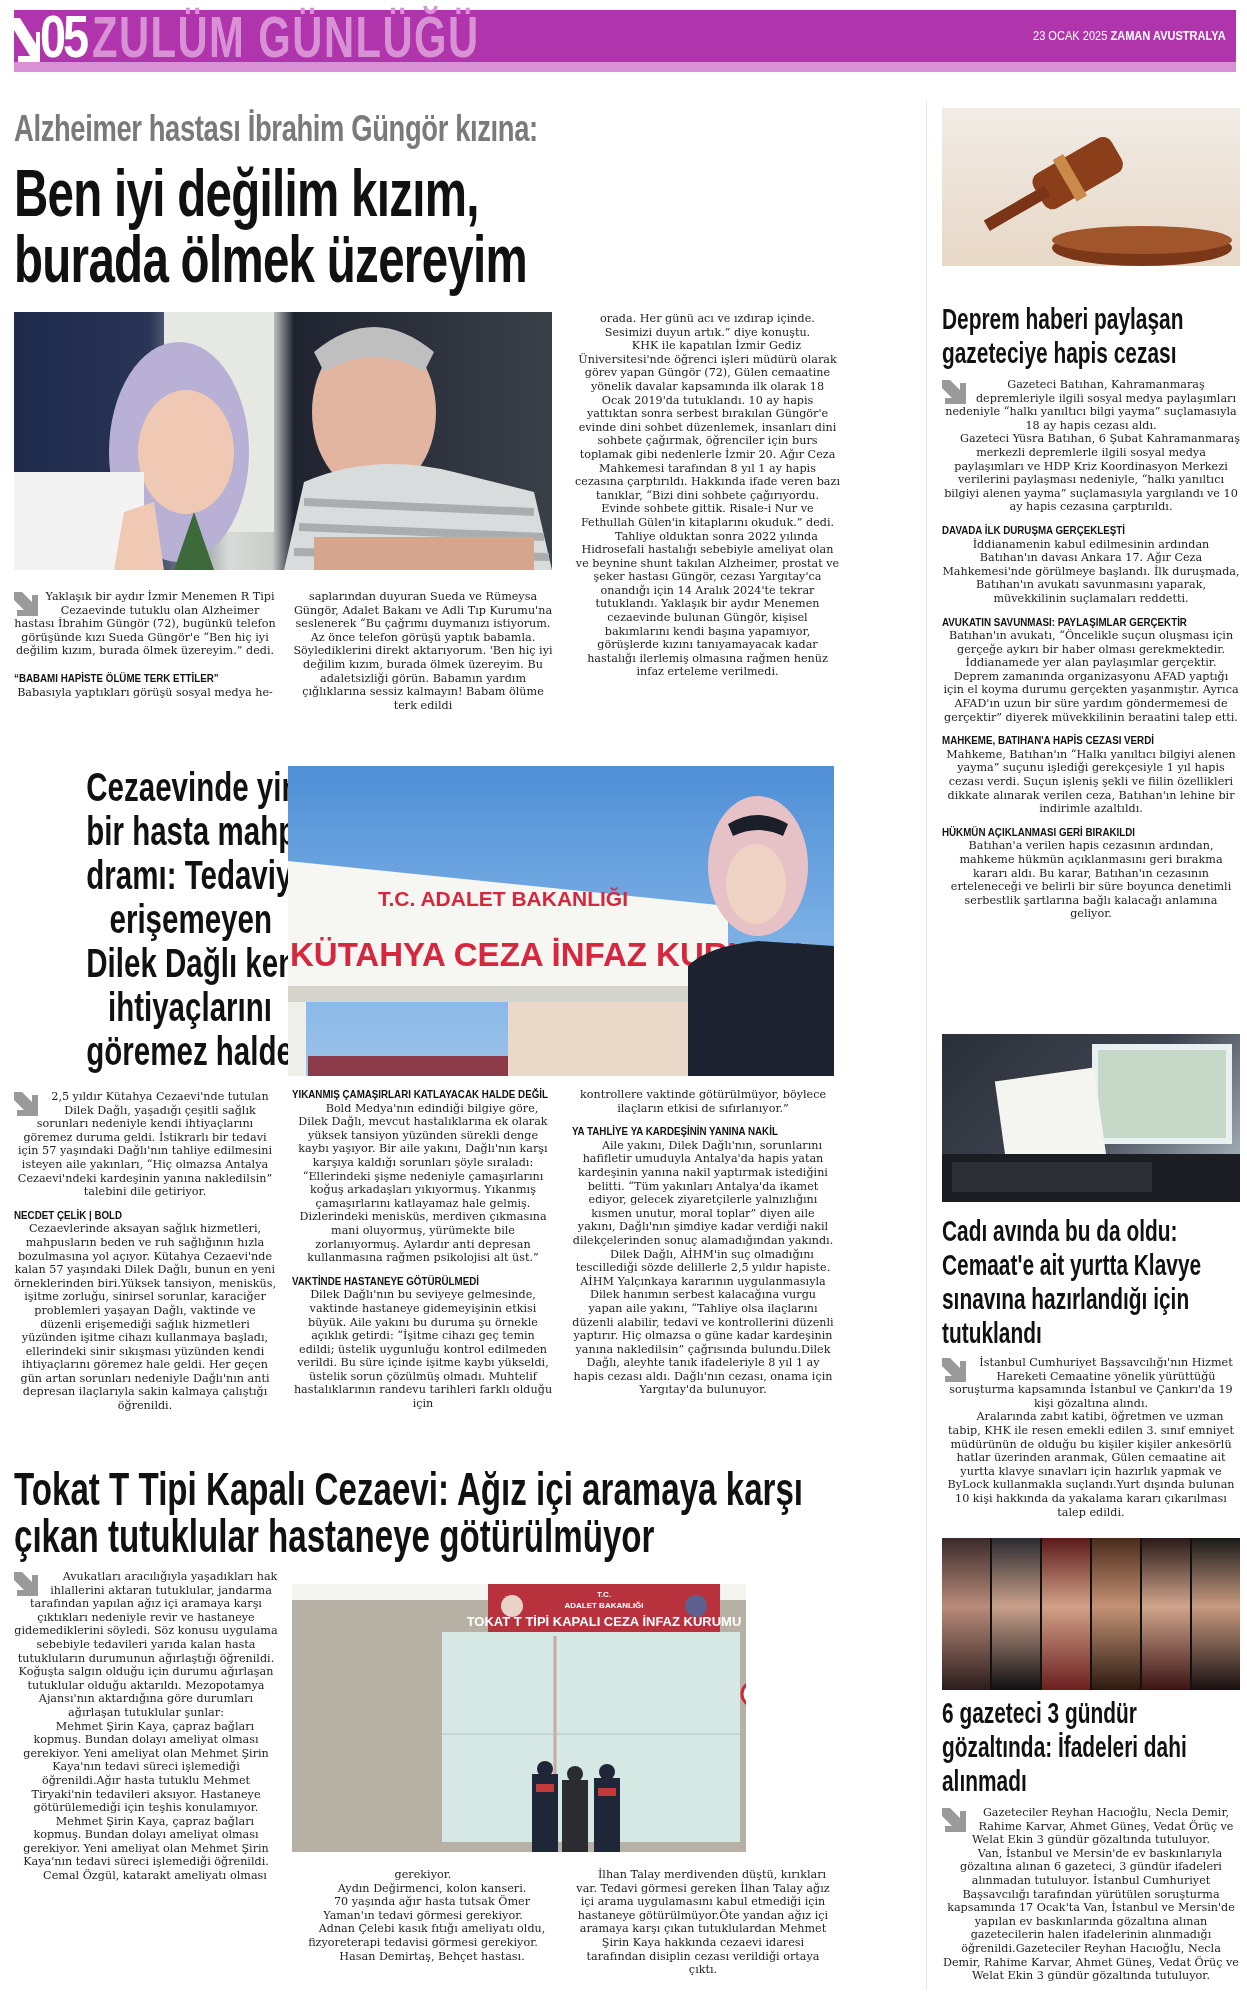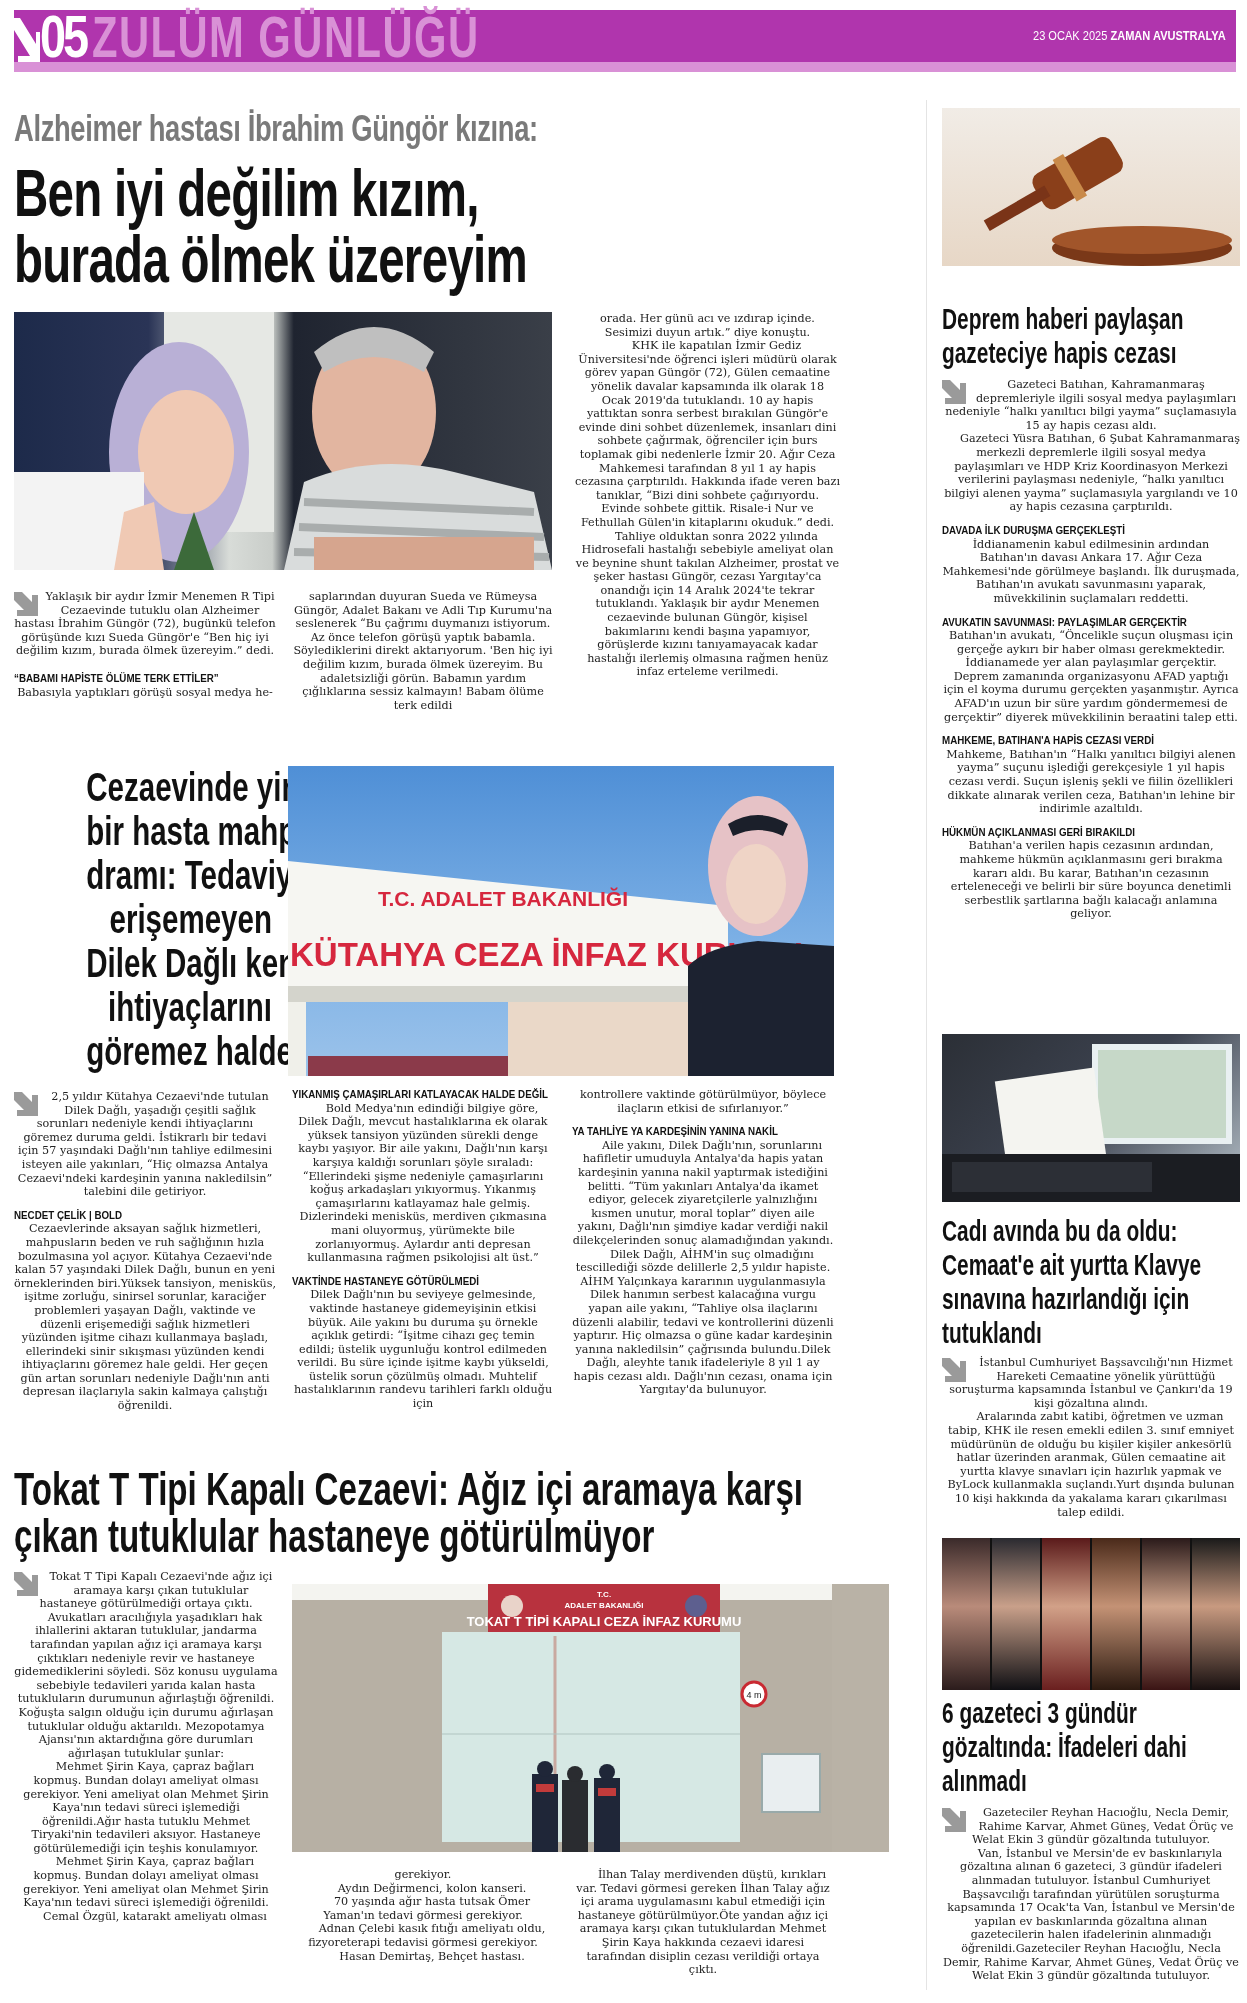--- a/index.html
+++ b/index.html
@@ -151,28 +151,27 @@
   <div>Tokat T Tipi Kapalı Cezaevi: Ağız içi aramaya karşı</div>
   <div>çıkan tutuklular hastaneye götürülmüyor</div>
 </div>
 
 <div class="abs body-text" style="left:14px; top:1570px; width:264px;">
   <span class="lead-arrow">
       <svg viewBox="0 0 24 24">
         <polygon points="0,0 8,0 18,10 18,3 24,3 24,24 3,24 3,18 10,18 0,8" fill="#9a9a9a"></polygon>
       </svg>
     </span>
-  <p class="noind">Tokat T Tipi Kapalı Cezaevi'nde ağız içi aramaya karşı çıkan tutuklular hastaneye götürülmediği ortaya çıktı.</p>
   <p>Avukatları aracılığıyla yaşadıkları hak ihlallerini aktaran tutuklular, jandarma tarafından yapılan ağız içi aramaya karşı çıktıkları nedeniyle revir ve hastaneye gidemediklerini söyledi. Söz konusu uygulama sebebiyle tedavileri yarıda kalan hasta tutukluların durumunun ağırlaştığı öğrenildi. Koğuşta salgın olduğu için durumu ağırlaşan tutuklular olduğu aktarıldı. Mezopotamya Ajansı'nın aktardığına göre durumları ağırlaşan tutuklular şunlar:</p>
   <p>Mehmet Şirin Kaya, çapraz bağları kopmuş. Bundan dolayı ameliyat olması gerekiyor. Yeni ameliyat olan Mehmet Şirin Kaya'nın tedavi süreci işlemediği öğrenildi.Ağır hasta tutuklu Mehmet Tiryaki'nin tedavileri aksıyor. Hastaneye götürülemediği için teşhis konulamıyor.</p>
   <p>Mehmet Şirin Kaya, çapraz bağları kopmuş. Bundan dolayı ameliyat olması gerekiyor. Yeni ameliyat olan Mehmet Şirin Kaya'nın tedavi süreci işlemediği öğrenildi.</p>
   <p>Cemal Özgül, katarakt ameliyatı olması</p>
 </div>
 
-<div class="abs photo" style="left:292px; top:1584px; width:597px; height:268px; background:#b9b2a6;">
+<div class="abs photo" style="left:292px; top:1584px; width:454px; height:268px; background:#b9b2a6;">
   <svg width="540" height="268" viewBox="0 0 540 268">
     <rect x="0" y="0" width="540" height="16" fill="#f4f4f0"></rect>
     <rect x="0" y="16" width="540" height="252" fill="#b7b0a4"></rect>
     <rect x="150" y="48" width="298" height="210" fill="#d6e8e4"></rect>
     <line x1="263" y1="52" x2="263" y2="258" stroke="#c9a9a0" stroke-width="3"></line>
     <line x1="150" y1="150" x2="448" y2="150" stroke="#b0c4c0" stroke-width="1"></line>
     <rect x="196" y="0" width="232" height="48" fill="#b8323e"></rect>
     <circle cx="220" cy="22" r="11" fill="#e9d3c9"></circle>
     <circle cx="404" cy="22" r="11" fill="#5d5f8f"></circle>
     <text x="312" y="13" text-anchor="middle" font-family="Liberation Sans, sans-serif" font-weight="bold" font-size="8" fill="#ffffff">T.C.</text>
@@ -222,21 +221,21 @@
 <div class="abs side-head" style="left:942px; top:302px;">
   <div>Deprem haberi paylaşan</div>
   <div>gazeteciye hapis cezası</div>
 </div>
 <div class="abs body-text" style="left:942px; top:378px; width:298px;">
   <span class="lead-arrow">
       <svg viewBox="0 0 24 24">
         <polygon points="0,0 8,0 18,10 18,3 24,3 24,24 3,24 3,18 10,18 0,8" fill="#9a9a9a"></polygon>
       </svg>
     </span>
-  <p class="noind">Gazeteci Batıhan, Kahramanmaraş depremleriyle ilgili sosyal medya paylaşımları nedeniyle “halkı yanıltıcı bilgi yayma” suçlamasıyla 15 ay hapis cezası aldı.</p>
+  <p class="noind">Gazeteci Batıhan, Kahramanmaraş depremleriyle ilgili sosyal medya paylaşımları nedeniyle “halkı yanıltıcı bilgi yayma” suçlamasıyla 18 ay hapis cezası aldı.</p>
   <p>Gazeteci Yüsra Batıhan, 6 Şubat Kahramanmaraş merkezli depremlerle ilgili sosyal medya paylaşımları ve HDP Kriz Koordinasyon Merkezi verilerini paylaşması nedeniyle, “halkı yanıltıcı bilgiyi alenen yayma” suçlamasıyla yargılandı ve 10 ay hapis cezasına çarptırıldı.</p>
   <div class="subhead">DAVADA İLK DURUŞMA GERÇEKLEŞTİ</div>
   <p class="noind">İddianamenin kabul edilmesinin ardından Batıhan'ın davası Ankara 17. Ağır Ceza Mahkemesi'nde görülmeye başlandı. İlk duruşmada, Batıhan'ın avukatı savunmasını yaparak, müvekkilinin suçlamaları reddetti.</p>
   <div class="subhead">AVUKATIN SAVUNMASI: PAYLAŞIMLAR GERÇEKTİR</div>
   <p class="noind">Batıhan'ın avukatı, “Öncelikle suçun oluşması için gerçeğe aykırı bir haber olması gerekmektedir. İddianamede yer alan paylaşımlar gerçektir. Deprem zamanında organizasyonu AFAD yaptığı için el koyma durumu gerçekten yaşanmıştır. Ayrıca AFAD'ın uzun bir süre yardım göndermemesi de gerçektir” diyerek müvekkilinin beraatini talep etti.</p>
   <div class="subhead">MAHKEME, BATIHAN'A HAPİS CEZASI VERDİ</div>
   <p class="noind">Mahkeme, Batıhan'ın “Halkı yanıltıcı bilgiyi alenen yayma” suçunu işlediği gerekçesiyle 1 yıl hapis cezası verdi. Suçun işleniş şekli ve fiilin özellikleri dikkate alınarak verilen ceza, Batıhan'ın lehine bir indirimle azaltıldı.</p>
   <div class="subhead">HÜKMÜN AÇIKLANMASI GERİ BIRAKILDI</div>
   <p class="noind">Batıhan'a verilen hapis cezasının ardından, mahkeme hükmün açıklanmasını geri bırakma kararı aldı. Bu karar, Batıhan'ın cezasının erteleneceği ve belirli bir süre boyunca denetimli serbestlik şartlarına bağlı kalacağı anlamına geliyor.</p>
 </div>

